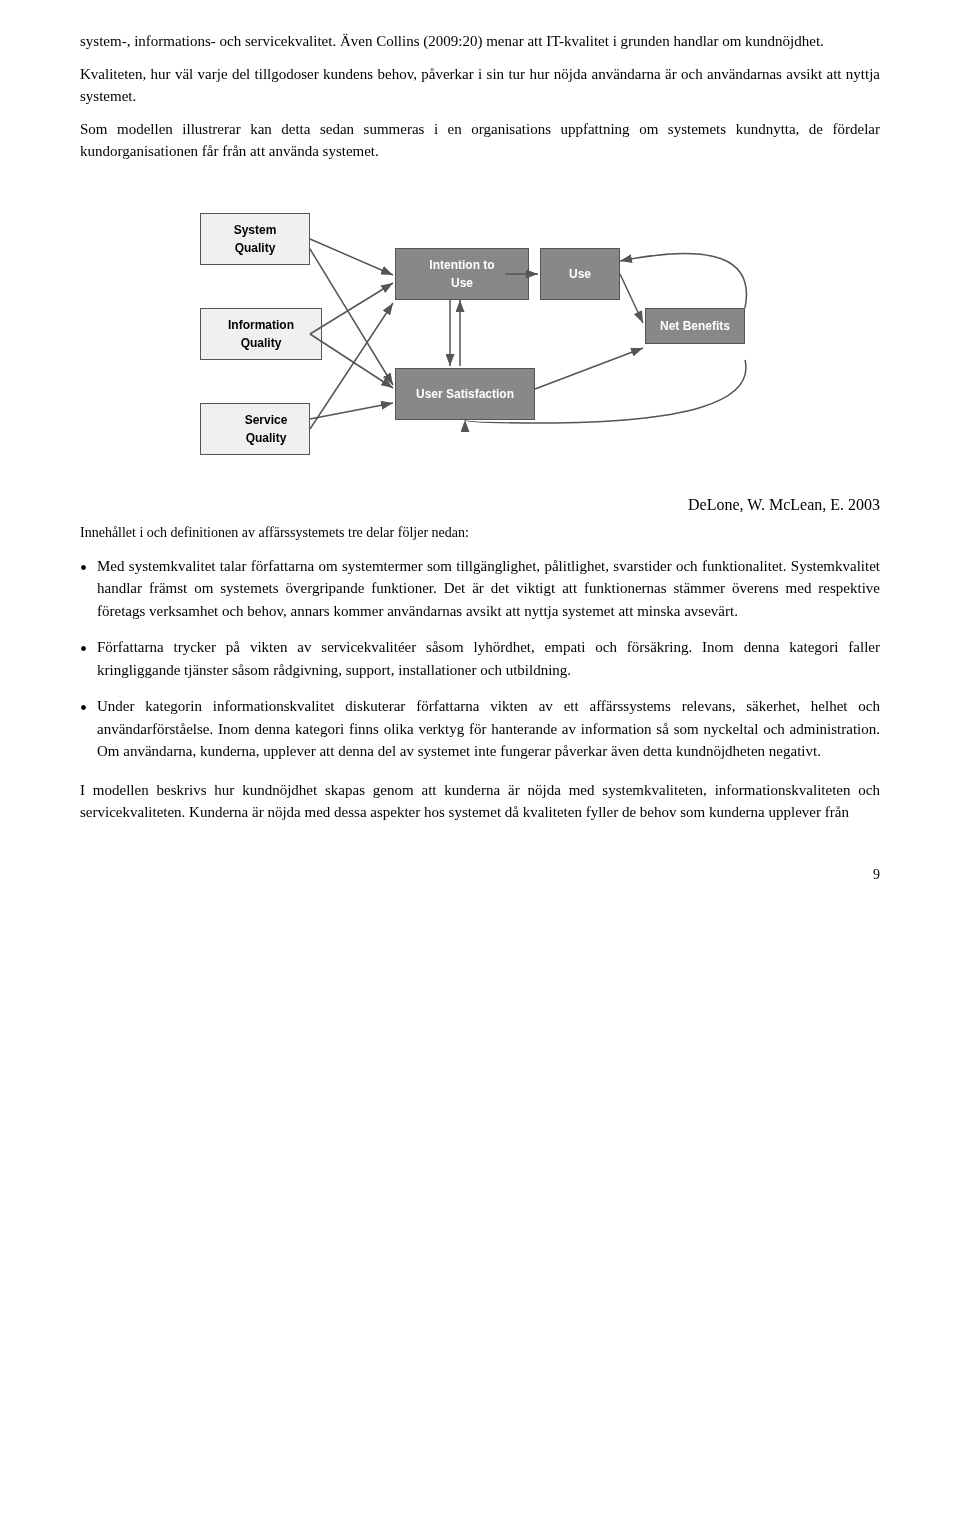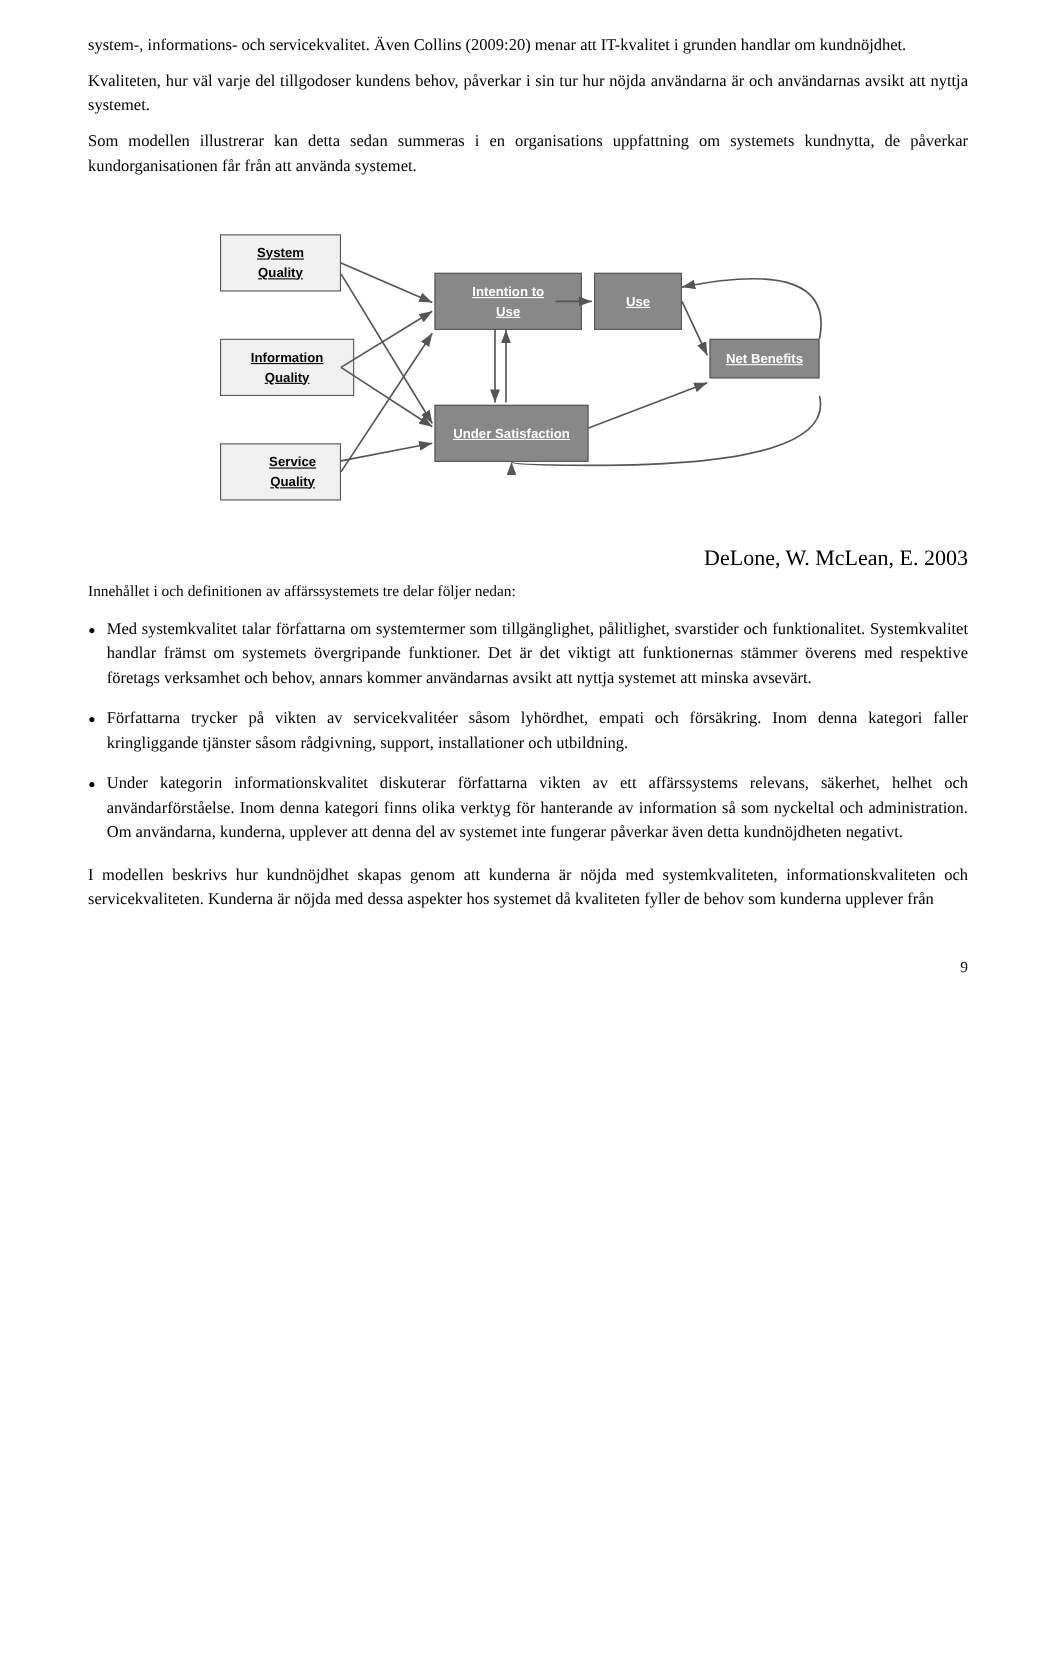--- a/index.html
+++ b/index.html
@@ -33,38 +33,37 @@
       border: 1px solid #555;
       background: #f0f0f0;
       display: flex;
       align-items: center;
       justify-content: center;
       text-align: center;
       font-size: 12px;
       font-family: Arial, sans-serif;
       font-weight: bold;
       padding: 4px;
-      text-decoration: underline;
     }
     .diag-box.dark {
       background: #888;
       color: #fff;
     }
     
     .diagram svg {
       position: absolute;
       top: 0; left: 0;
       width: 100%; height: 100%;
       overflow: visible;
     }
     .citation-row {
       display: flex;
       justify-content: flex-end;
       margin-bottom: 5px;
-      font-size: 20px;
+      font-size: 16px;
     }
     .caption-text {
       font-size: 14px;
       margin-bottom: 12px;
     }
     .bullet-list {
       list-style: none;
       margin-bottom: 16px;
       font-family: Liberation Serif, serif;
     }
@@ -89,36 +88,36 @@
       text-align: right;
       margin-top: 40px;
       font-size: 14px;
     }
   </style>
 </head>
 <body>
 
 <p class="main-text">system-, informations- och servicekvalitet. Även Collins (2009:20) menar att IT-kvalitet i grunden handlar om kundnöjdhet.</p>
 <p class="main-text">Kvaliteten, hur väl varje del tillgodoser kundens behov, påverkar i sin tur hur nöjda användarna är och användarnas avsikt att nyttja systemet.</p>
-<p class="main-text">Som modellen illustrerar kan detta sedan summeras i en organisations uppfattning om systemets kundnytta, de påverkar kundorganisationen får från att använda systemet.</p>
+<p class="main-text">Som modellen illustrerar kan detta sedan summeras i en organisations uppfattning om systemets kundnytta, de fördelar kundorganisationen får från att använda systemet.</p>
 
 <div class="diagram-container">
   <div class="diagram">
 
     <div class="diag-box" style="left:0; top:20px; width:110px; height:52px; white-space:pre-line;">System
 Quality</div>
     <div class="diag-box" style="left:0; top:115px; width:122px; height:52px; white-space:pre-line;">Information
 Quality</div>
     <div class="diag-box" style="left:0; top:210px; width:110px; height:52px; white-space:pre-line;padding-left:26px;">Service
 Quality</div>
 
     <div class="diag-box dark" style="left:195px; top:55px; width:134px; height:52px; white-space:pre-line;text-align:center;">Intention to
 Use</div>
     <div class="diag-box dark" style="left:340px; top:55px; width:80px; height:52px;">Use</div>
-    <div class="diag-box dark" style="left:195px; top:175px; width:140px; height:52px;">Under Satisfaction</div>
+    <div class="diag-box dark" style="left:195px; top:175px; width:140px; height:52px;">User Satisfaction</div>
 
     <div class="diag-box dark" style="left:445px; top:115px; width:100px; height:36px;">Net Benefits</div>
 
     <svg>
       <defs>
         <marker id="arrowhead" markerWidth="8" markerHeight="6" refX="8" refY="3" orient="auto">
           <polygon points="0 0, 8 3, 0 6" fill="#555"></polygon>
         </marker>
       </defs>
 

